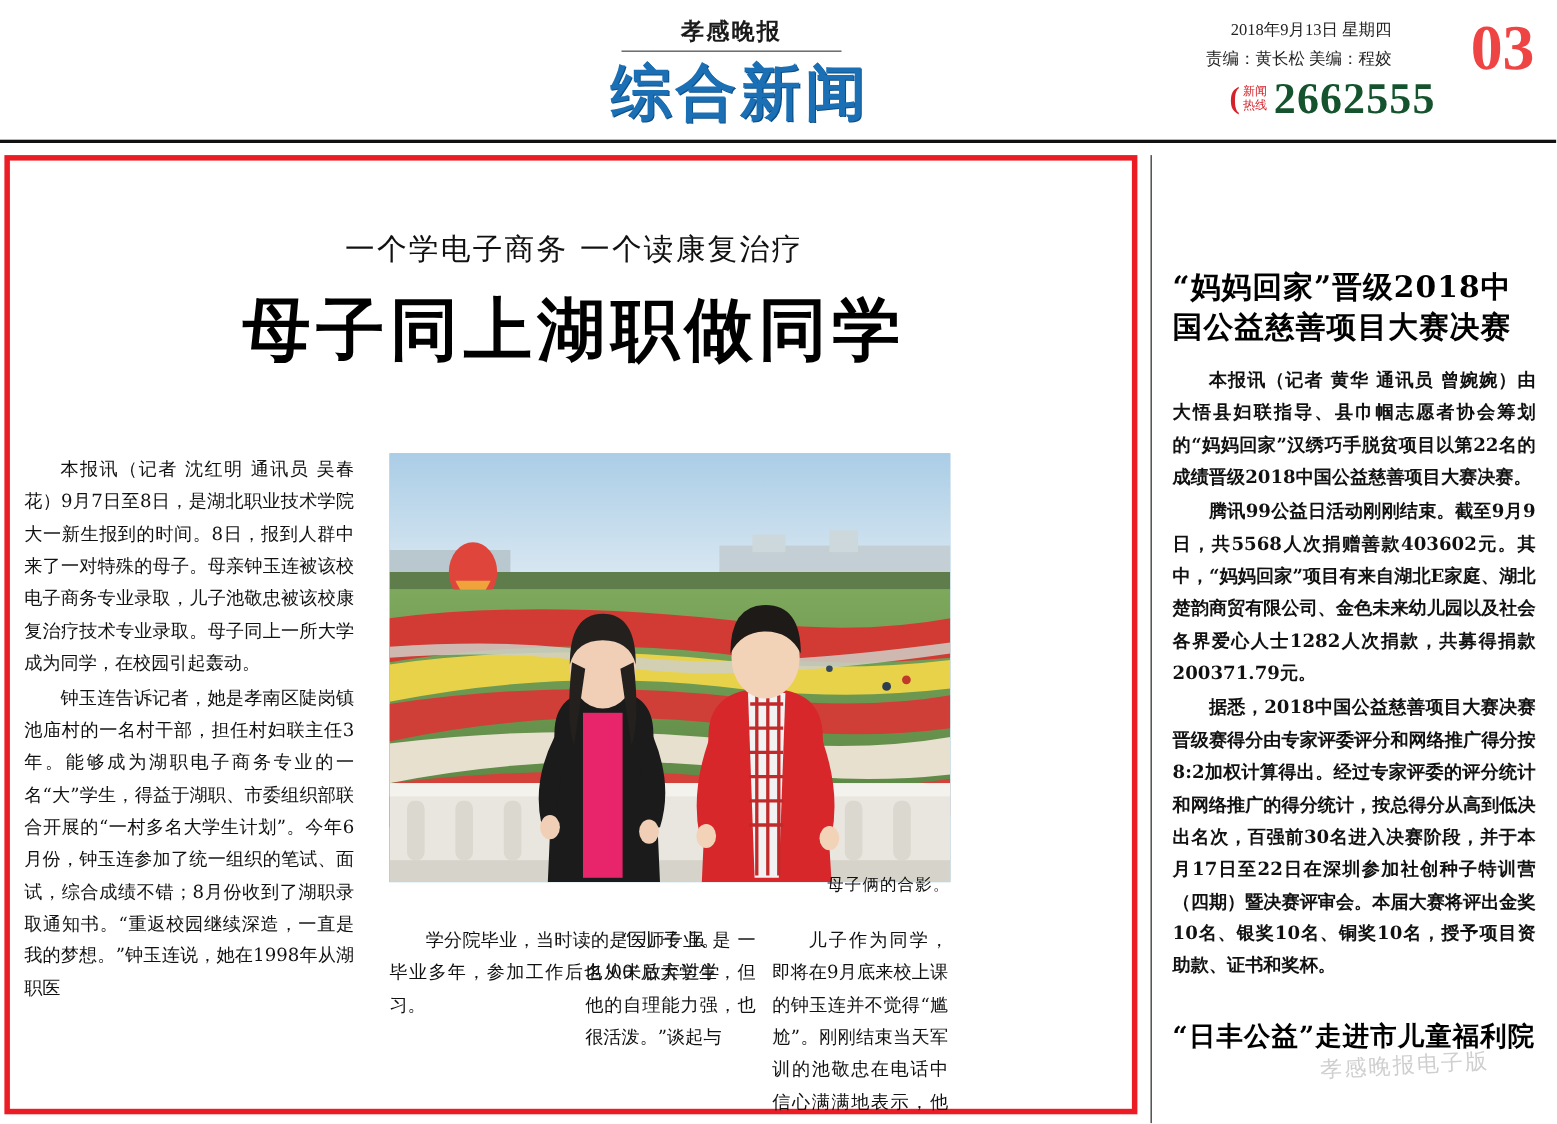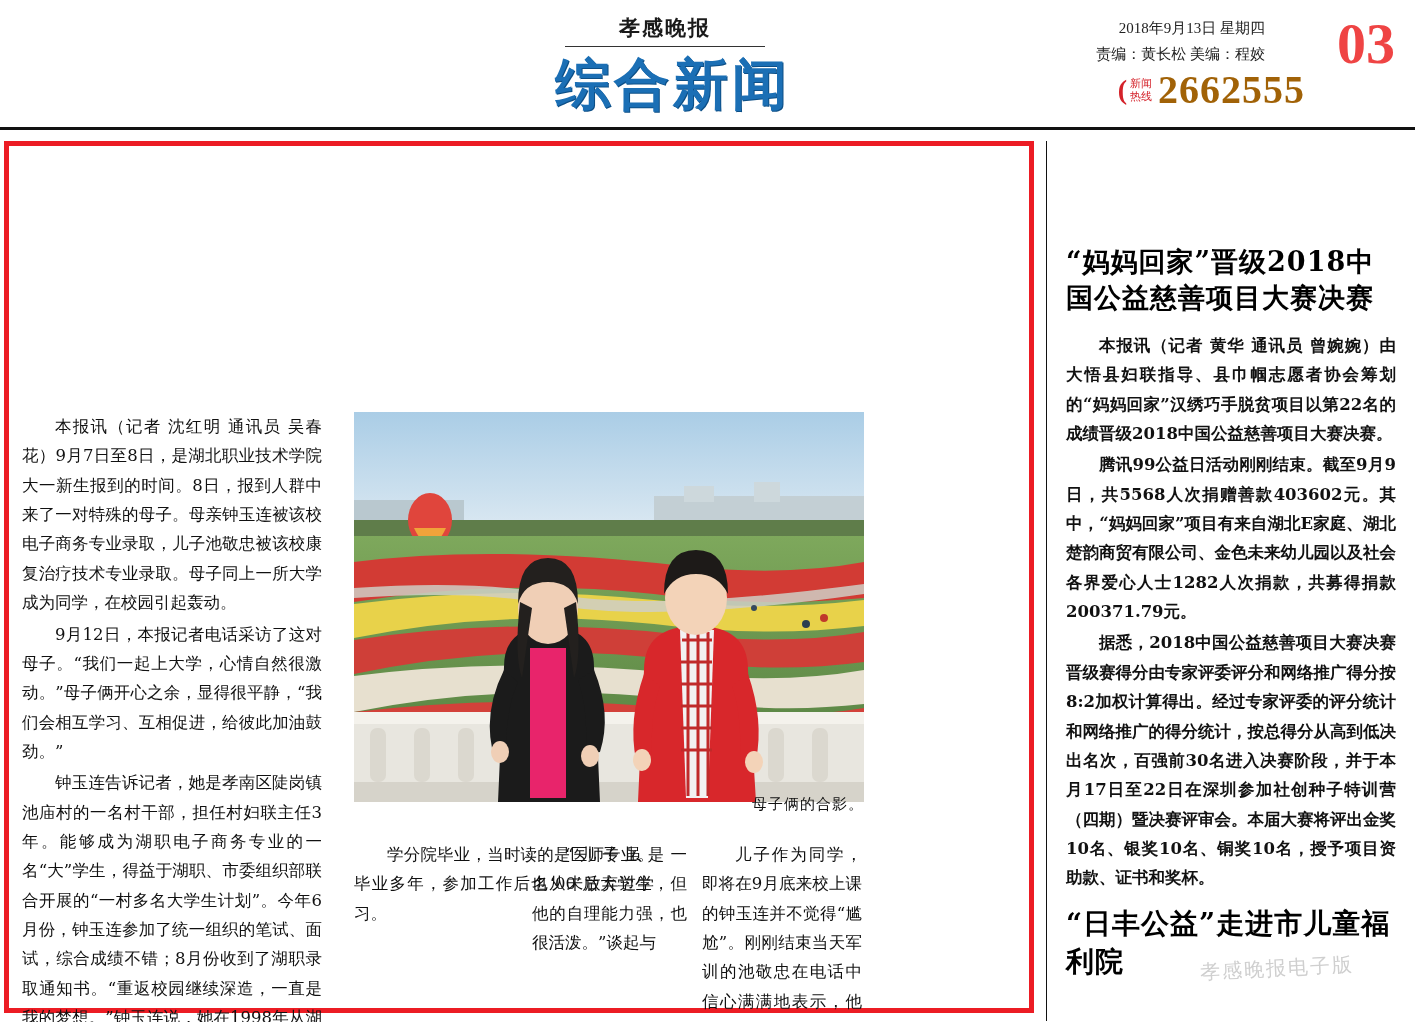--- a/index.html
+++ b/index.html
@@ -86,21 +86,21 @@
   .hotline-tag {
     font-size: 11px;
     line-height: 1.15;
     color: #d4222a;
     text-align: center;
     border: none;
   }
   .hotline-num {
     font-size: 40px;
     font-weight: bold;
-    color: #a16207;
+    color: #14532d;
     letter-spacing: 1px;
     font-family: "Liberation Serif", serif;
   }
   .page-number {
     position: absolute;
     right: 20px;
     top: 10px;
     font-size: 58px;
     font-weight: bold;
     color: #ef4444;
@@ -251,22 +251,22 @@
     text-align: justify;
     color: #111;
     font-family: "DejaVu Serif", "Liberation Serif", serif;
     font-weight: bold;
   }
   .side-body p {
     margin: 0 0 2px 0;
     text-indent: 2em;
   }
   .side-headline-2 {
-    margin-top: 12px;
-    font-size: 28px;
+    margin-top: 33px;
+    font-size: 24px;
     font-weight: bold;
     line-height: 1.35;
     letter-spacing: 1px;
     color: #000;
     font-family: "DejaVu Serif", "Liberation Serif", serif;
   }
   .watermark {
     position: absolute;
     left: 1200px;
     top: 955px;
@@ -304,26 +304,29 @@
       </span>
       <span class="hotline-num">2662555</span>
     </div>
 
     <div class="page-number">03</div>
     <div class="masthead-rule"></div>
   </div>
 
   <div class="highlight-box"></div>
 
+  <div class="main-article">
+    <div class="kicker">一个学电子商务  一个读康复治疗</div>
+    <div class="headline">母子同上湖职做同学</div>
+  </div>
 
   <div class="body-wrap">
 
     <div class="col col-1">
       <p class="lead">本报讯（记者 沈红明 通讯员 吴春花）9月7日至8日，是湖北职业技术学院大一新生报到的时间。8日，报到人群中来了一对特殊的母子。母亲钟玉连被该校电子商务专业录取，儿子池敬忠被该校康复治疗技术专业录取。母子同上一所大学成为同学，在校园引起轰动。</p>
-      <p>9月12日，本报记者电话采访了这对母子。“我们一起上大学，心情自然很激动。”母子俩开心之余，显得很平静，“我们会相互学习、互相促进，给彼此加油鼓劲。”</p>
       <p>钟玉连告诉记者，她是孝南区陡岗镇池庙村的一名村干部，担任村妇联主任3年。能够成为湖职电子商务专业的一名“大”学生，得益于湖职、市委组织部联合开展的“一村多名大学生计划”。今年6月份，钟玉连参加了统一组织的笔试、面试，综合成绩不错；8月份收到了湖职录取通知书。“重返校园继续深造，一直是我的梦想。”钟玉连说，她在1998年从湖职医</p>
     </div>
 
     <div class="photo">
       <svg width="510" height="390" viewBox="0 0 510 390">
         <defs>
           <linearGradient id="sky" x1="0" y1="0" x2="0" y2="1">
             <stop offset="0%" stop-color="#aacde6"></stop>
             <stop offset="100%" stop-color="#dce9f2"></stop>
           </linearGradient>

